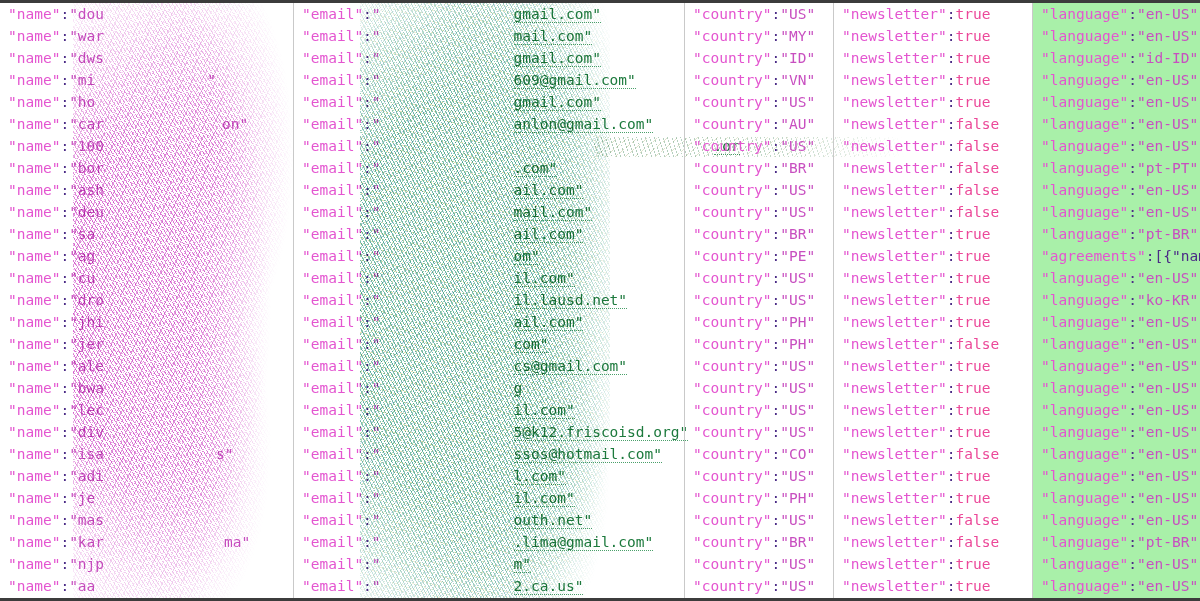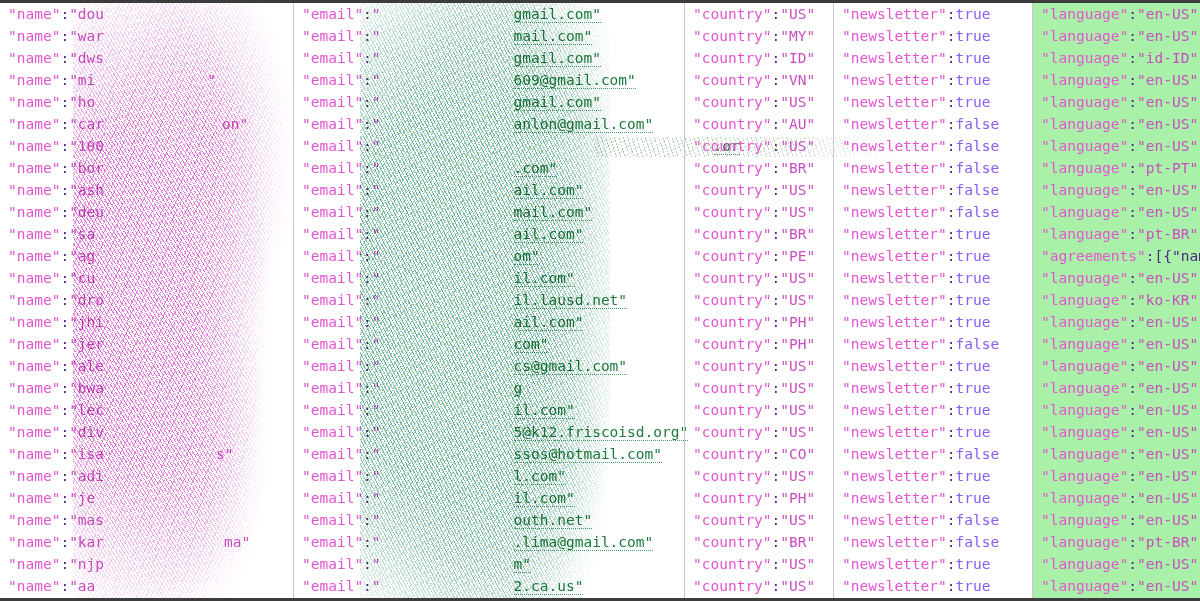--- a/index.html
+++ b/index.html
@@ -31,21 +31,21 @@
     height:22px;line-height:22px;
     font-size:14.5px;white-space:pre;
     position:relative;
   }
   .pad{padding-left:8px;}
 
   
   .k   {color:#e455d0;}          
   .p   {color:#4b2b86;}          
   .vs  {color:#c84fc0;}          
-  .vb  {color:#8b5cf6;}          
+  .vb  {color:#ec4899;}          
   .ve  {color:#1d7a3d;}          
   .vn  {color:#c84fc0;}          
   .vq  {color:#c84fc0;}          
 
   
   .ve-u{
     border-bottom:1px dotted #4aa06a;
     padding-bottom:0px;
   }
 

